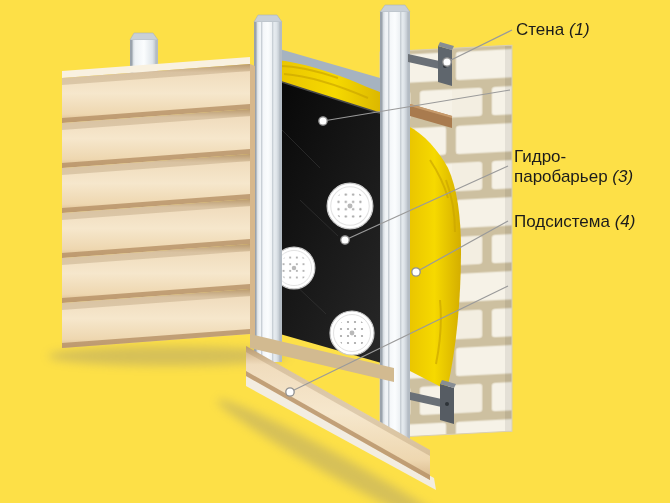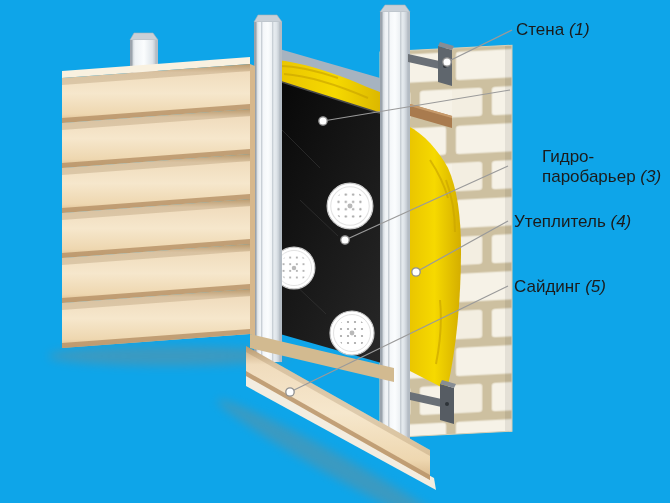--- a/index.html
+++ b/index.html
@@ -1,21 +1,21 @@
 <!DOCTYPE html>
 <html><head>
 <meta charset="utf-8">
 <style>
   html,body{margin:0;padding:0;background:#ffffff;}
-  #stage{position:relative;width:670px;height:503px;background:#0ea5e9;overflow:hidden;
+  #stage{position:relative;width:670px;height:503px;background:#fde047;overflow:hidden;
          font-family:"Liberation Sans", sans-serif;}
   #diagram-svg{position:absolute;left:0;top:0;}
   .lbl{position:absolute;font-size:17px;line-height:20px;color:#1b1b1b;white-space:nowrap;}
   .lbl .num{font-style:italic;}
-  .lbl.wrap{white-space:normal;width:128px;padding-left:28px;}
+  .lbl.wrap{white-space:normal;width:128px;}
 </style>
 </head>
 <body>
 
 <div id="stage">
 
 <svg id="diagram-svg" width="670" height="503" viewBox="0 0 670 503">
   <defs>
     <pattern id="bricks" patternUnits="userSpaceOnUse" x="380" y="72" width="72" height="74">
       <rect width="72" height="74" fill="#cdc0a0"></rect>
@@ -176,21 +176,17 @@
 
 <div class="lbl" style="left:516px;top:20px">
   <span>Стена</span>
   <span class="num">(1)</span>
 </div>
 <div class="lbl wrap" style="left:514px;top:147px">
   <span>Гидро-паробарьер</span>
   <span class="num">(3)</span>
 </div>
 <div class="lbl" style="left:514px;top:212px">
-  <span>Утеплитель</span>
+  <span>Подсистема</span>
   <span class="num">(4)</span>
-</div>
-<div class="lbl" style="left:514px;top:277px">
-  <span>Сайдинг</span>
-  <span class="num">(5)</span>
 </div>
 
 </div>
 
 </body></html>

